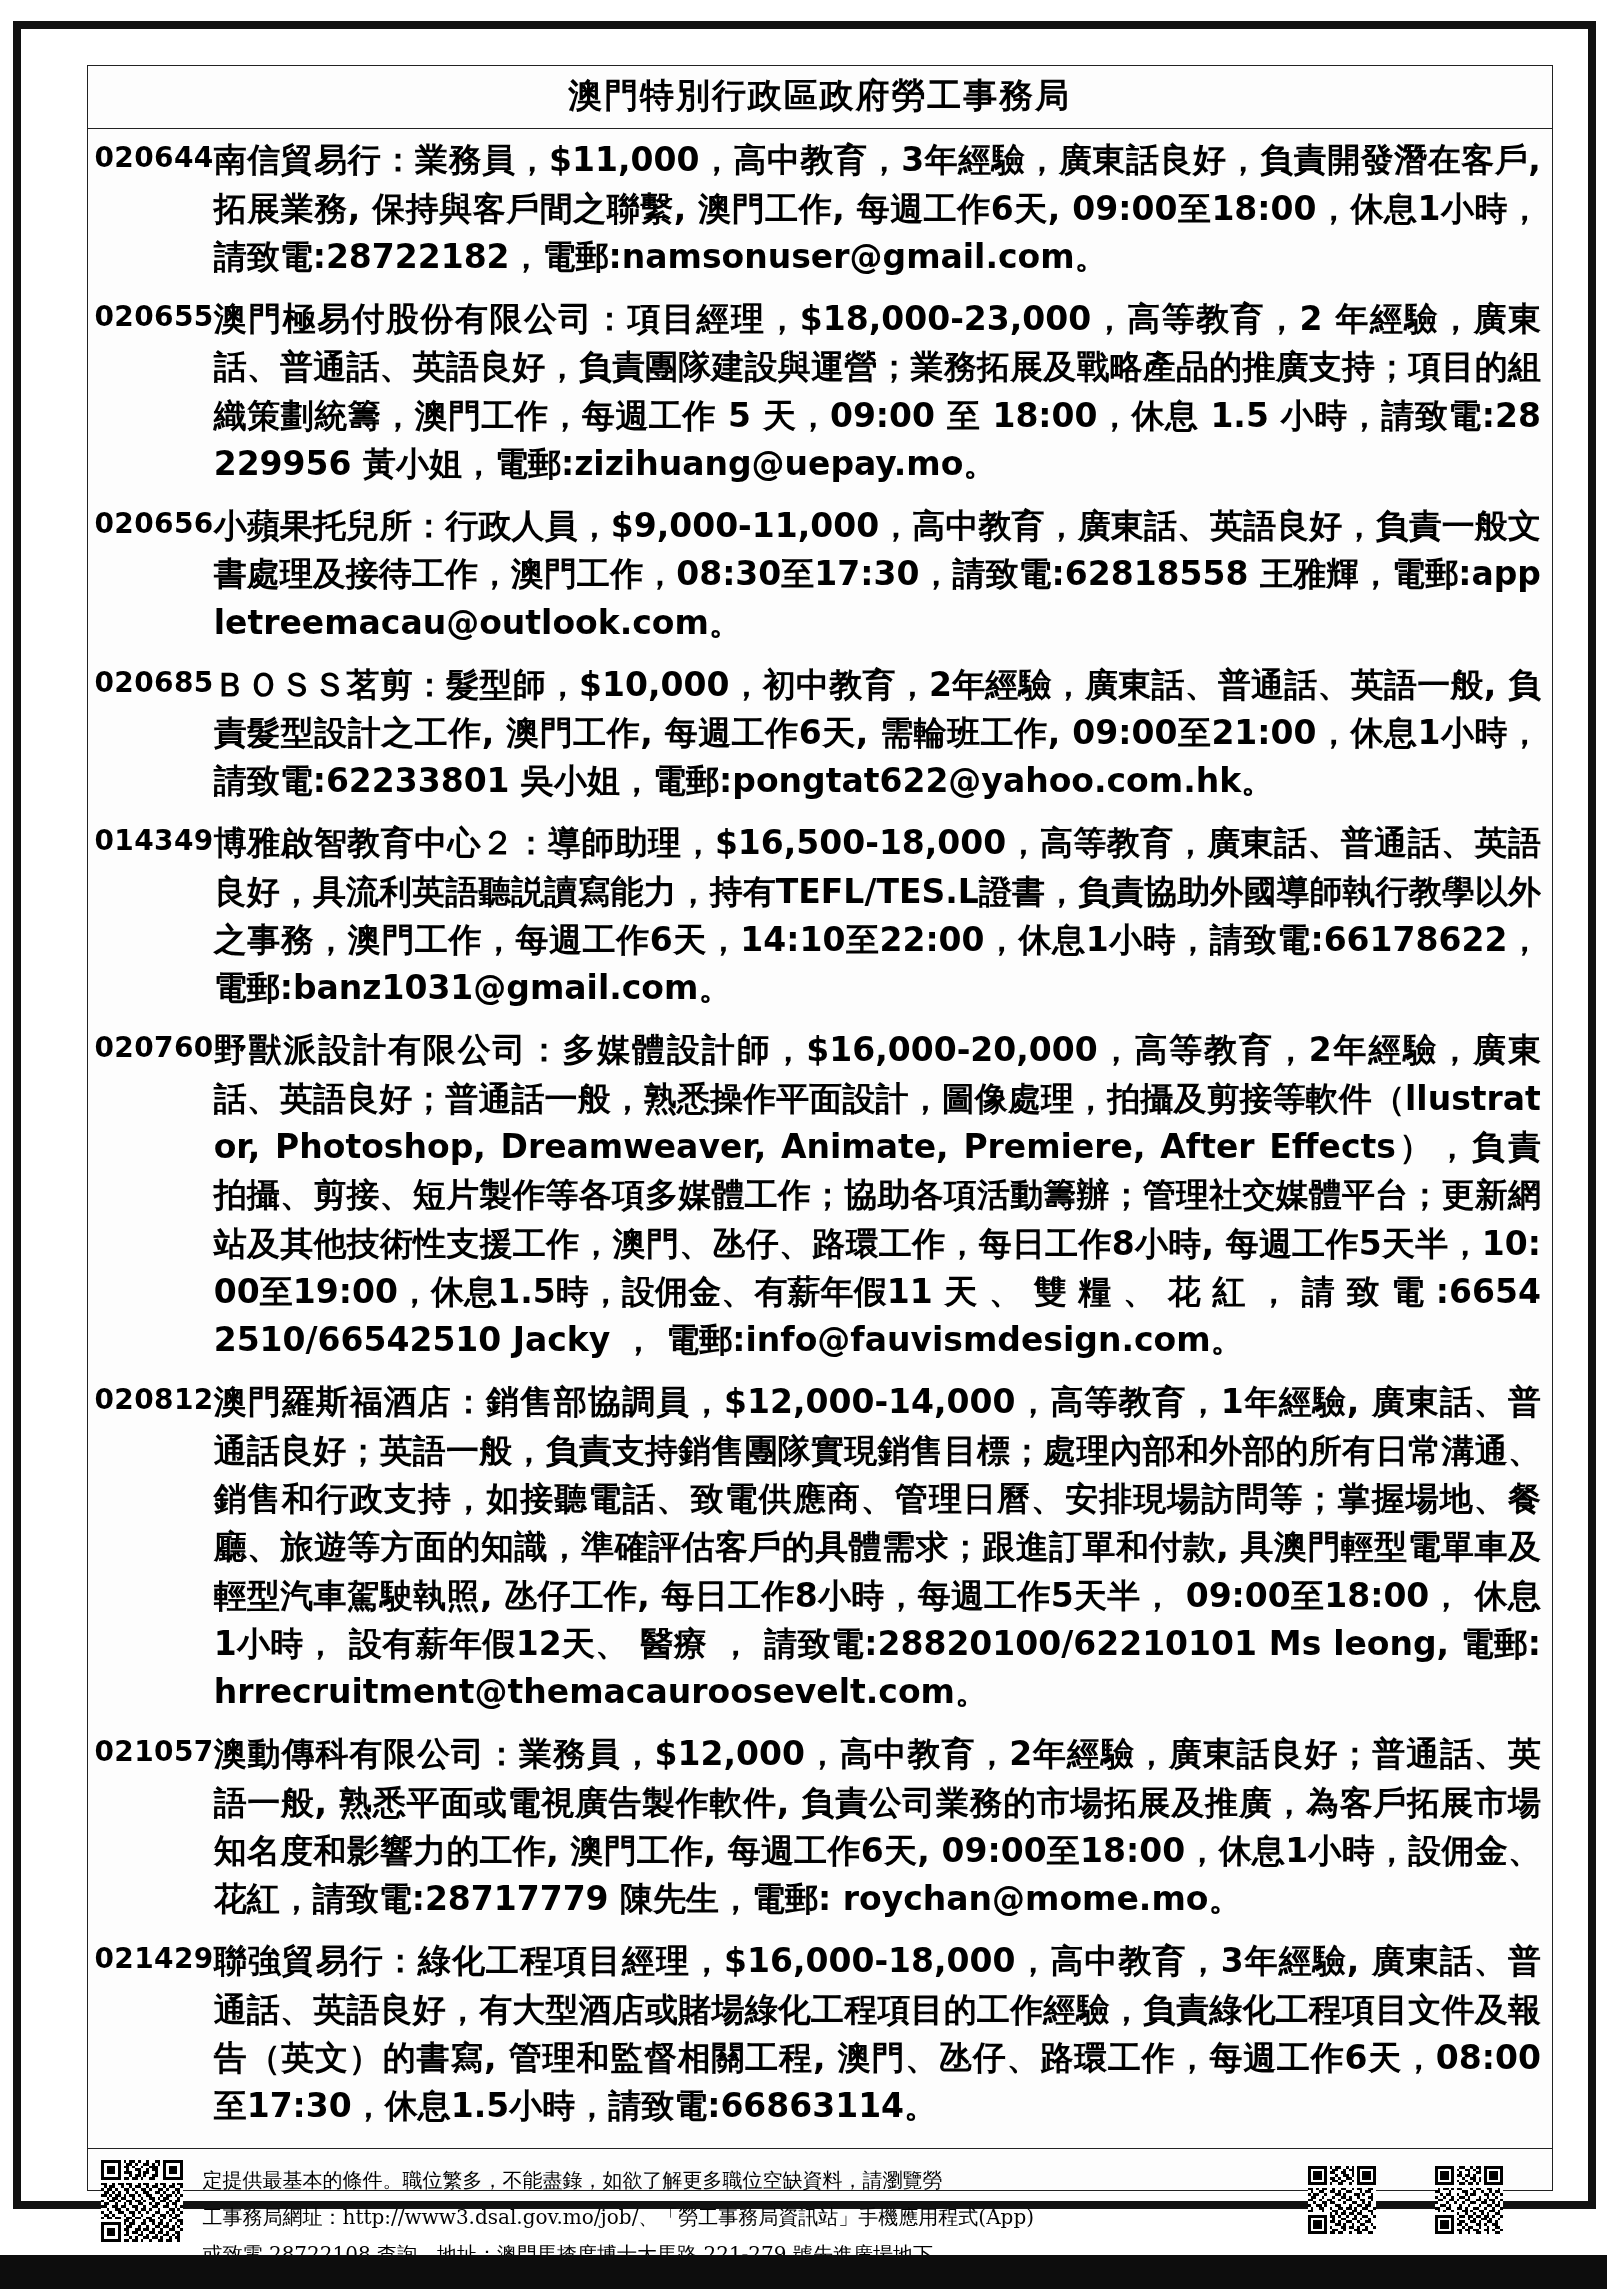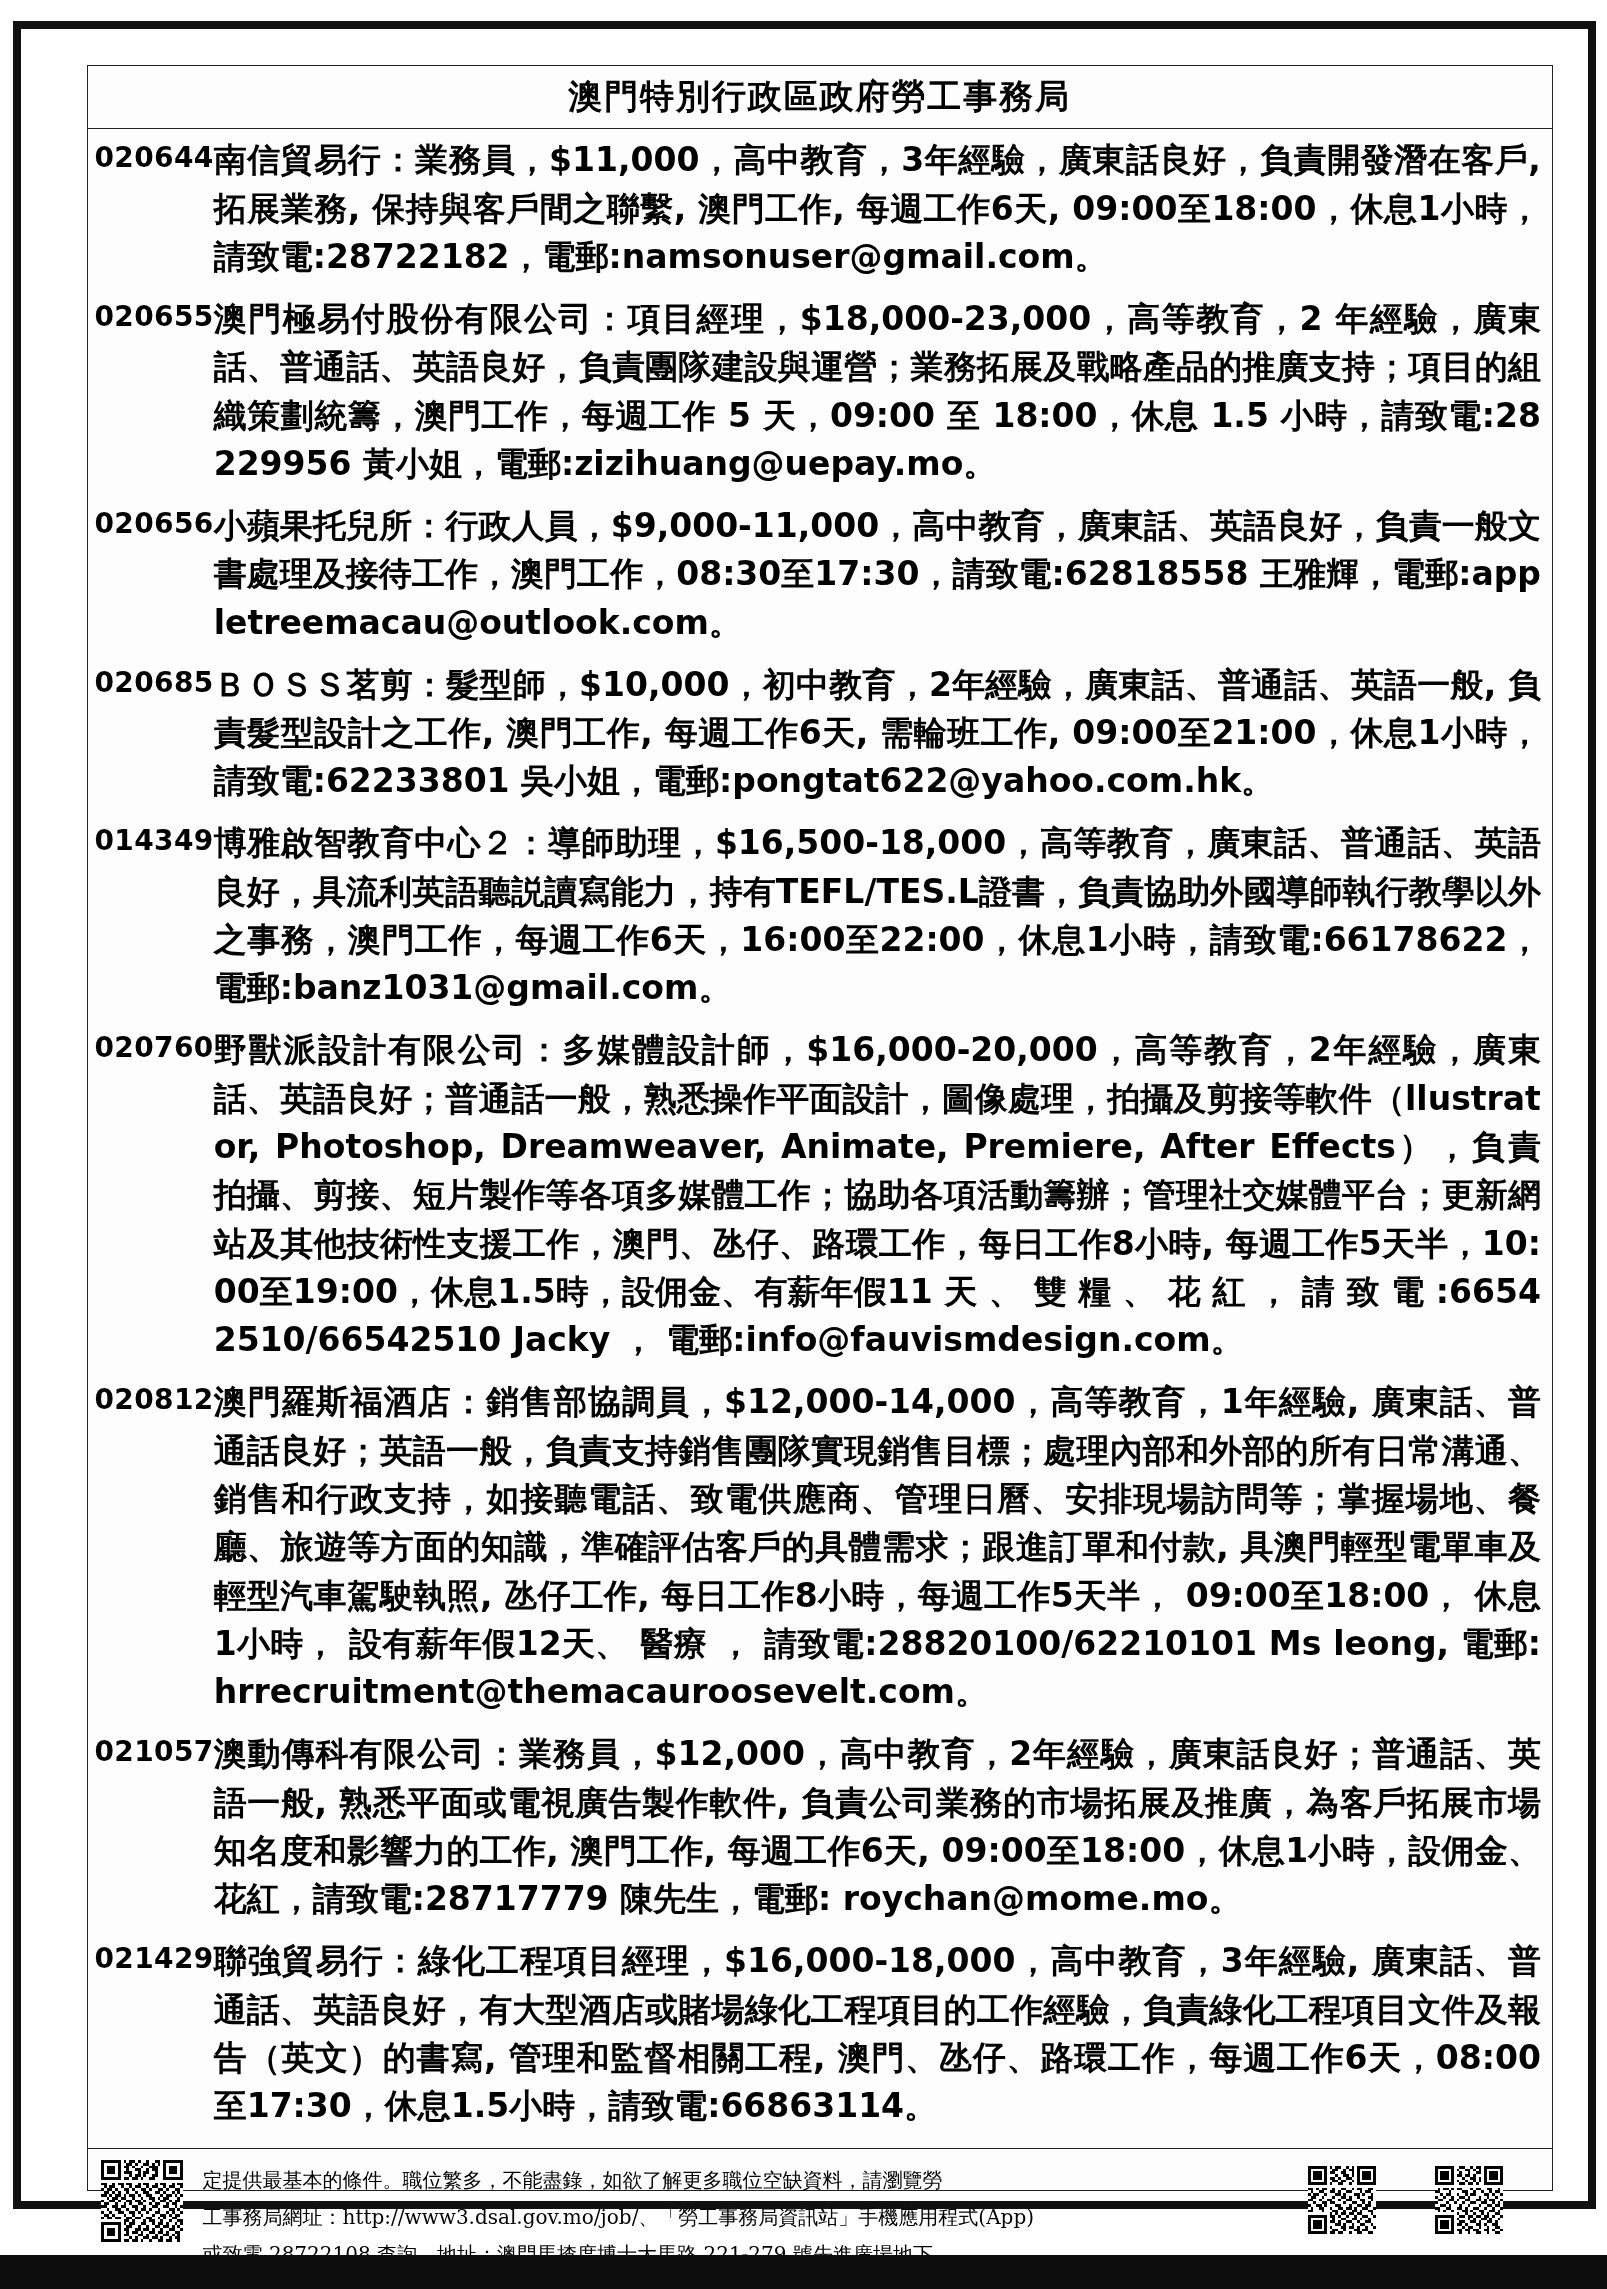--- a/index.html
+++ b/index.html
@@ -33,21 +33,21 @@
     border-bottom:1.9px solid #222222;
     text-align:center;
     padding:10.7px 0 12.6px 0;
   }
   #masthead-title{
     font-size:34px;
     font-weight:bold;
     letter-spacing:1.9px;
     color:#000;
     line-height:1.12;
-    font-family:Liberation Sans, sans-serif;
+    font-family:Liberation Serif, serif;
   }
   
   #listings{
     padding:7.8px 6.8px 3.9px 6.8px;
   }
   .listing{
     display:flex;
     align-items:flex-start;
     margin-bottom:13.6px;
   }
@@ -154,21 +154,21 @@
         <div class="listing">
           <div class="listing-ref">020656</div>
           <div class="listing-text">小蘋果托兒所：行政人員，$9,000-11,000，高中教育，廣東話、英語良好，負責一般文書處理及接待工作，澳門工作，08:30至17:30，請致電:62818558 王雅輝，電郵:appletreemacau@outlook.com。</div>
         </div>
         <div class="listing">
           <div class="listing-ref">020685</div>
           <div class="listing-text">ＢＯＳＳ茗剪：髮型師，$10,000，初中教育，2年經驗，廣東話、普通話、英語一般, 負責髮型設計之工作, 澳門工作, 每週工作6天, 需輪班工作, 09:00至21:00，休息1小時，請致電:62233801 吳小姐，電郵:pongtat622@yahoo.com.hk。</div>
         </div>
         <div class="listing">
           <div class="listing-ref">014349</div>
-          <div class="listing-text">博雅啟智教育中心２：導師助理，$16,500-18,000，高等教育，廣東話、普通話、英語良好，具流利英語聽説讀寫能力，持有TEFL/TES.L證書，負責協助外國導師執行教學以外之事務，澳門工作，每週工作6天，16:00至22:00，休息1小時，請致電:66178622，電郵:banz1031@gmail.com。</div>
+          <div class="listing-text">博雅啟智教育中心２：導師助理，$16,500-18,000，高等教育，廣東話、普通話、英語良好，具流利英語聽説讀寫能力，持有TEFL/TES.L證書，負責協助外國導師執行教學以外之事務，澳門工作，每週工作6天，14:10至22:00，休息1小時，請致電:66178622，電郵:banz1031@gmail.com。</div>
         </div>
         <div class="listing">
           <div class="listing-ref">020760</div>
           <div class="listing-text">野獸派設計有限公司：多媒體設計師，$16,000-20,000，高等教育，2年經驗，廣東話、英語良好；普通話一般，熟悉操作平面設計，圖像處理，拍攝及剪接等軟件（llustrator, Photoshop, Dreamweaver, Animate, Premiere, After Effects），負責拍攝、剪接、短片製作等各項多媒體工作；協助各項活動籌辦；管理社交媒體平台；更新網站及其他技術性支援工作，澳門、氹仔、路環工作，每日工作8小時, 每週工作5天半，10:00至19:00，休息1.5時，設佣金、有薪年假11 天 、 雙 糧 、 花 紅 ， 請 致 電 :66542510/66542510 Jacky ， 電郵:info@fauvismdesign.com。</div>
         </div>
         <div class="listing">
           <div class="listing-ref">020812</div>
           <div class="listing-text">澳門羅斯福酒店：銷售部協調員，$12,000-14,000，高等教育，1年經驗, 廣東話、普通話良好；英語一般，負責支持銷售團隊實現銷售目標；處理內部和外部的所有日常溝通、銷售和行政支持，如接聽電話、致電供應商、管理日曆、安排現場訪問等；掌握場地、餐廳、旅遊等方面的知識，準確評估客戶的具體需求；跟進訂單和付款, 具澳門輕型電單車及輕型汽車駕駛執照, 氹仔工作, 每日工作8小時，每週工作5天半， 09:00至18:00， 休息1小時， 設有薪年假12天、 醫療 ， 請致電:28820100/62210101 Ms leong, 電郵:hrrecruitment@themacauroosevelt.com。</div>
         </div>
         <div class="listing">

